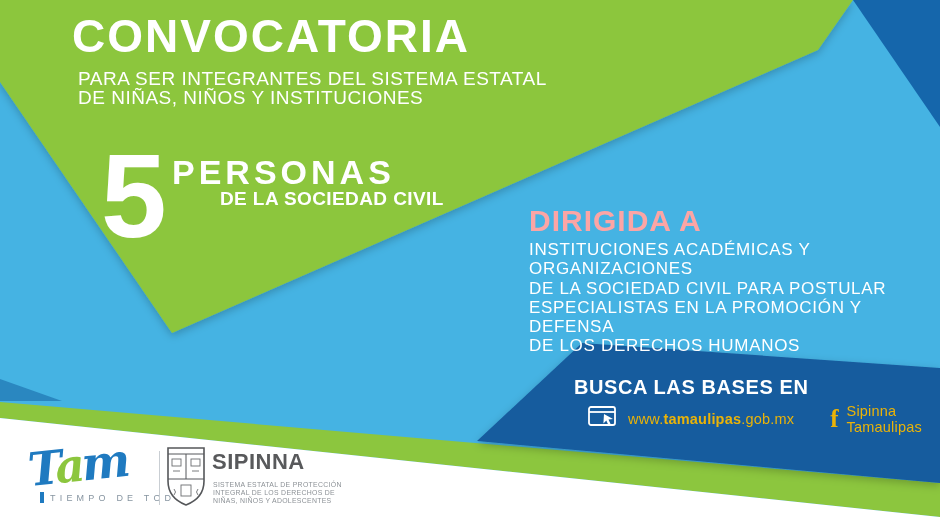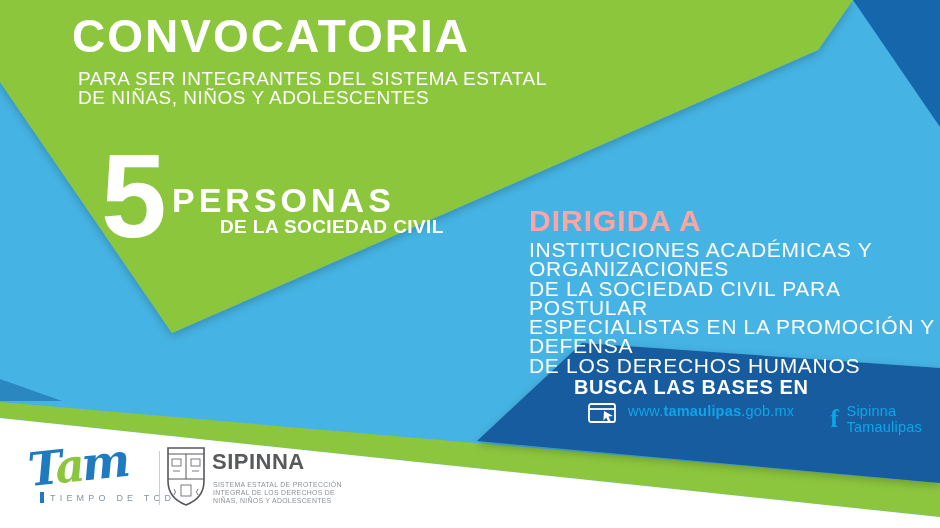--- a/index.html
+++ b/index.html
@@ -11,31 +11,31 @@
   #bg-svg { position:absolute; left:0; top:0; }
   .abs { position:absolute; }
 
   
   .title { left:72px; top:13px; font-size:46px; font-weight:bold; color:#fff; letter-spacing:2px; line-height:1; }
   .subtitle { left:78px; top:70px; color:#fff; font-size:19px; line-height:18.5px; letter-spacing:0.5px; }
 
   
   .big-number { left:101px; top:146px; color:#fff; font-size:118px; font-weight:bold; line-height:100px; }
   .personas-stack { left:172px; top:156px; color:#fff; font-weight:bold; }
-  .personas-l1 { font-size:34px; line-height:33px; letter-spacing:4px;margin-top:28px; }
+  .personas-l1 { font-size:34px; line-height:33px; letter-spacing:4px; }
   .personas-l2 { font-size:23.5px; line-height:25px; letter-spacing:0.6px; }
   .personas-l3 { font-size:19px; line-height:20px; letter-spacing:0.4px;margin-left:48px; }
 
   
   .dirigida-heading { left:529px; top:206px; color:#fca5a5; font-size:30px; font-weight:bold; letter-spacing:1px; line-height:1; }
-  .dirigida-text { left:529px; top:240px; color:#fff; font-size:21px; line-height:19.3px; letter-spacing:0.7px; }
+  .dirigida-text { left:529px; top:240px; color:#fff; font-size:17px; line-height:19.3px; letter-spacing:0.7px; }
 
   
   .busca-heading { left:574px; top:377px; color:#fff; font-size:20px; font-weight:bold; letter-spacing:0.6px; line-height:1; }
-  .busca-row { left:588px; top:403px; display:flex; align-items:flex-start; color:#0ea5e9; }
+  .busca-row { left:588px; top:403px; display:flex; align-items:center; color:#eab308; }
   .url-text { font-size:14.5px; margin-left:9px; letter-spacing:0.2px; }
   .url-bold { font-weight:bold; }
   .fb-group { display:flex; align-items:center; margin-left:36px; }
   .fb-f { font-family:"Liberation Serif", serif; font-weight:bold; font-size:25px; line-height:24px; margin-right:8px; }
   .fb-name { font-size:14.5px; letter-spacing:0.2px; }
 
   
   .tam-script { left:28px; top:440px; font-family:"DejaVu Serif", serif; font-style:italic; font-weight:bold;
                 font-size:46px; line-height:50px; letter-spacing:-3px; transform:rotate(-6deg); }
   .tam-t, .tam-m { color:#1F7AC0; }
@@ -64,21 +64,21 @@
     <polygon points="0,0 853,0 818,50 172,333 0,82" filter="url(#soft-shadow)" fill="#8CC63E"></polygon>
     <polygon points="0,402 940,483 940,517 0,418" fill="#8CC63E"></polygon>
     <polygon points="0,379 62,401 0,401" fill="#2A87C0"></polygon>
     <polygon points="0,418 940,517 940,528 0,528" fill="#FFFFFF"></polygon>
     <polygon points="582,343 940,368 940,483 477,441" filter="url(#soft-shadow)" fill="#195C9E"></polygon>
   </svg>
 
   <div class="abs title">CONVOCATORIA</div>
   <div class="abs subtitle">
     <div>PARA SER INTEGRANTES DEL SISTEMA ESTATAL</div>
-    <div>DE NIÑAS, NIÑOS Y ADOLESCENTES</div>
+    <div>DE NIÑAS, NIÑOS Y INSTITUCIONES</div>
   </div>
 
   <div class="abs big-number">5</div>
   <div class="abs personas-stack">
     <div class="personas-l1">PERSONAS</div>
     <div class="personas-l3">DE LA SOCIEDAD CIVIL</div>
   </div>
 
   <div class="abs dirigida-heading">DIRIGIDA A</div>
   <div class="abs dirigida-text">

